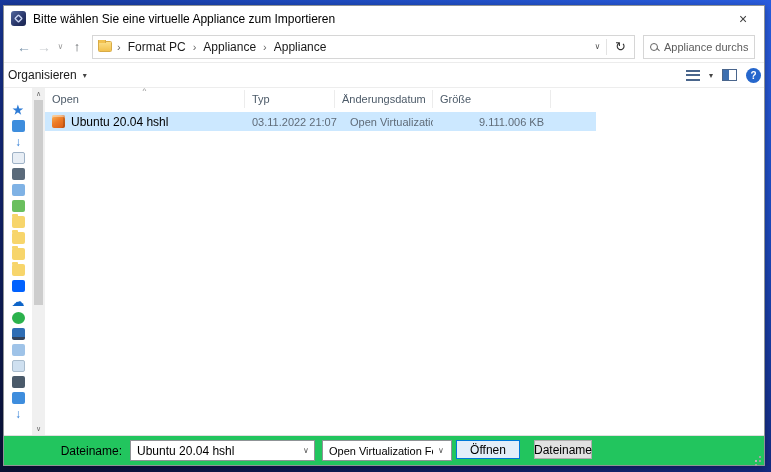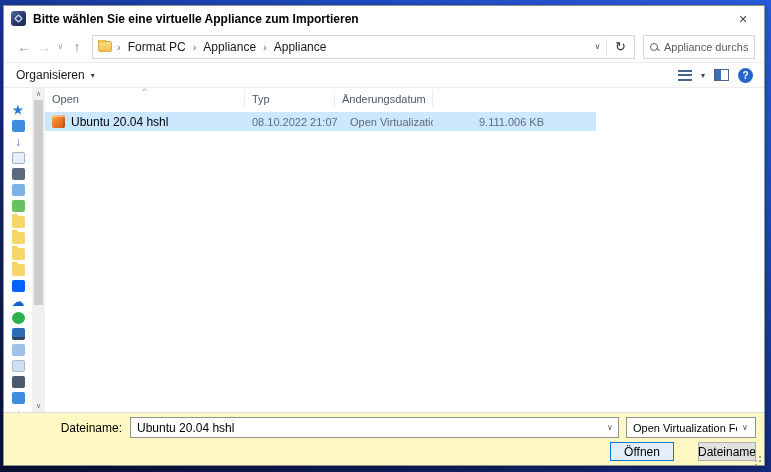--- a/index.html
+++ b/index.html
@@ -13,21 +13,21 @@
     position:absolute; left:3px; top:5px; width:762px; height:461px;
     background:#fff; border:1px solid #8f9396;
     display:flex; flex-direction:column;
     box-shadow:0 2px 8px rgba(0,0,0,.35);
   }
   
   .titlebar { height:25px; display:flex; align-items:center; padding-left:7px; flex-shrink:0; }
   .app-icon { width:15px; height:15px; border-radius:3px; flex-shrink:0;
     background:linear-gradient(135deg,#54699f 0%,#273468 60%,#1b2550 100%); position:relative; }
   .app-icon::after { content:""; position:absolute; inset:3px; border:2px solid #c9d4f2; border-radius:2px; transform:rotate(45deg) scale(.72); }
-  .win-title { font-size:12px; color:#000; margin-left:7px; white-space:nowrap;font-weight:bold; }
+  .win-title { font-size:12px; color:#000; margin-left:7px; white-space:nowrap; }
   .close-btn { margin-left:auto; width:42px; height:25px; display:flex; align-items:center; justify-content:center; font-size:14px; color:#404040; cursor:default; }
   
   .navbar { height:32px; display:flex; align-items:center; padding:0 9px 0 10px; border-bottom:1px solid #ececec; flex-shrink:0; }
   .nav-btn { display:flex; align-items:center; justify-content:center; height:24px; }
   .nb-back { width:20px; font-size:14px; color:#7d97ad; }
   .nb-fwd  { width:20px; font-size:14px; color:#c9cdd1; }
   .nb-hist { width:13px; font-size:8px; color:#9a9a9a; }
   .nb-up   { width:20px; font-size:13px; color:#54585c; }
   .addrwrap { flex:1; height:24px; border:1px solid #d6d6d6; background:#fff; display:flex; align-items:center; margin-left:5px; }
   .addr-main { flex:1; display:flex; align-items:center; padding:0 5px; gap:5px; font-size:12px; color:#1a1a1a; overflow:hidden; }
@@ -37,21 +37,21 @@
   .crumb-sep { color:#666; font-size:11px; }
   .addr-chevron { width:17px; text-align:center; font-size:8px; color:#555; }
   .addr-div { width:1px; height:16px; background:#e3e3e3; }
   .refresh-btn { width:27px; height:100%; display:flex; align-items:center; justify-content:center; font-size:13px; color:#333; }
   .searchbox { width:112px; height:24px; border:1px solid #d6d6d6; background:#fff; margin-left:8px; display:flex; align-items:center; padding:0 6px; gap:6px; flex-shrink:0; }
   .mag { width:8px; height:8px; border:1.4px solid #666; border-radius:50%; position:relative; flex-shrink:0; }
   .mag::after { content:""; position:absolute; width:4px; height:1.4px; background:#666; transform:rotate(45deg); right:-3px; bottom:-1px; }
   .searchbox input { border:0; outline:0; width:100%; font-size:11px; color:#333; background:transparent; font-family:inherit; }
   .searchbox input::placeholder { color:#5c5c5c; opacity:1; }
   
-  .toolbar { height:25px; border-bottom:1px solid #ededed; display:flex; align-items:center; padding:0 8px; font-size:12px; color:#1a1a1a; flex-shrink:0; }
+  .toolbar { height:25px; border-bottom:1px solid #ededed; display:flex; align-items:center; padding:0 0; font-size:12px; color:#1a1a1a; flex-shrink:0; }
   .tb-btn { display:flex; align-items:center; gap:6px; padding:0 4px; height:100%; white-space:nowrap; }
   .tb-caret { font-size:8px; color:#444; }
   .tb-newfolder { margin-left:14px; }
   .tb-right { margin-left:auto; display:flex; align-items:center; gap:9px; padding-right:3px; }
   .views-icon { width:14px; height:11px; background:repeating-linear-gradient(180deg,#49658c 0 2px,transparent 2px 4.5px); }
   .pane-icon { width:15px; height:12px; border:1px solid #49658c; background:linear-gradient(90deg,#3d6fb0 0 45%,#fff 45%); }
   .help-icon { width:15px; height:15px; border-radius:50%; background:#2667cc; color:#fff; font-size:10px; font-weight:bold; display:flex; align-items:center; justify-content:center; }
   
   .main { flex:1; display:flex; overflow:hidden; }
   .sidebar { width:41px; display:flex; flex-shrink:0; }
@@ -87,29 +87,29 @@
   .cell { padding:0 7px; white-space:nowrap; overflow:hidden; }
   .cell.name { width:200px; display:flex; align-items:center; gap:6px; color:#000; }
   .cell.date { width:98px; color:#5f6b78; font-size:11px; }
   .cell.type { width:90px; color:#5f6b78; font-size:11px; }
   .cell.size { width:118px; text-align:right; color:#5f6b78; font-size:11px; }
   .cell.pad { width:45px; }
   .ova-icon { width:13px; height:13px; flex-shrink:0; border-radius:2px;
     background:linear-gradient(145deg,#f9b45a 0%,#ee7d28 45%,#d85a14 100%);
     box-shadow:inset 0 2px 0 rgba(255,255,255,.4), inset -2px 0 0 rgba(0,0,0,.15); }
   
-  .footer { background:#fef9c3; border-top:1px solid #dfdfdf; padding:4px 8px 4px; display:flex; flex-direction:column; gap:4px; position:relative; flex-shrink:0; }
+  .footer { background:#22c55e; border-top:1px solid #dfdfdf; padding:4px 8px 4px; display:flex; gap:4px; position:relative; flex-shrink:0; }
   .f-row1 { display:flex; align-items:center; }
   .fn-label { width:118px; text-align:right; padding-right:8px; font-size:12px; color:#000; flex-shrink:0; }
   .fn-combo { flex:1; height:21px; background:#fff; border:1px solid #8f9396; display:flex; align-items:center; }
   .fn-combo input { flex:1; border:0; outline:0; padding:0 6px; font-size:12px; font-family:inherit; background:transparent; color:#000; }
   .combo-arrow { width:16px; text-align:center; font-size:8px; color:#555; flex-shrink:0; }
   .ft-select { width:130px; margin-left:7px; height:21px; background:#fff; border:1px solid #8f9396; display:flex; align-items:center; font-size:11px; padding:0 2px 0 6px; flex-shrink:0; }
   .ft-value { flex:1; white-space:nowrap; overflow:hidden; }
-  .f-row2 { display:flex; justify-content:flex-end; gap:24px; }
+  .f-row2 { display:flex; justify-content:flex-end; gap:14px; }
   .btn { height:19px; font-size:12px; display:flex; align-items:center; justify-content:center; font-family:inherit; }
   .btn-open { width:64px; background:#e3eef9; border:1px solid #0078d7; }
   .btn-cancel { width:58px; background:#e1e1e1; border:1px solid #adadad; }
   .grip { position:absolute; right:2px; bottom:2px; width:9px; height:9px; }
   .grip::after { content:""; position:absolute; right:1px; bottom:1px; width:2px; height:2px; background:#a0a0a0;
     box-shadow:-4px 4px 0 0 #a0a0a0, 0 -4px 0 0 #a0a0a0, -4px 0 0 0 #b8b8b8, 0 0 0 0 #a0a0a0; }
 </style>
 </head>
 <body>
 
@@ -197,28 +197,31 @@
         <div class="hdr-cell c-name">
           <span class="sort-caret">^</span>
           <span>Open</span>
         </div>
         <div class="hdr-cell c-type">
           <span>Typ</span>
         </div>
         <div class="hdr-cell c-date">
           <span>Änderungsdatum</span>
         </div>
+        <div class="hdr-cell c-size">
+          <span>Größe</span>
+        </div>
       </div>
       <div class="rows">
         <div class="row">
           <div class="cell name">
             <span class="ova-icon"></span>
             <span>Ubuntu 20.04 hshl</span>
           </div>
-          <div class="cell date">08.10.2022 21:07</div>
+          <div class="cell date">03.11.2022 21:07</div>
           <div class="cell type">Open Virtualizatio...</div>
           <div class="cell size">9.111.006 KB</div>
           <div class="cell pad"></div>
         </div>
       </div>
     </div>
   </div>
 
   <div class="footer">
     <div class="f-row1">

